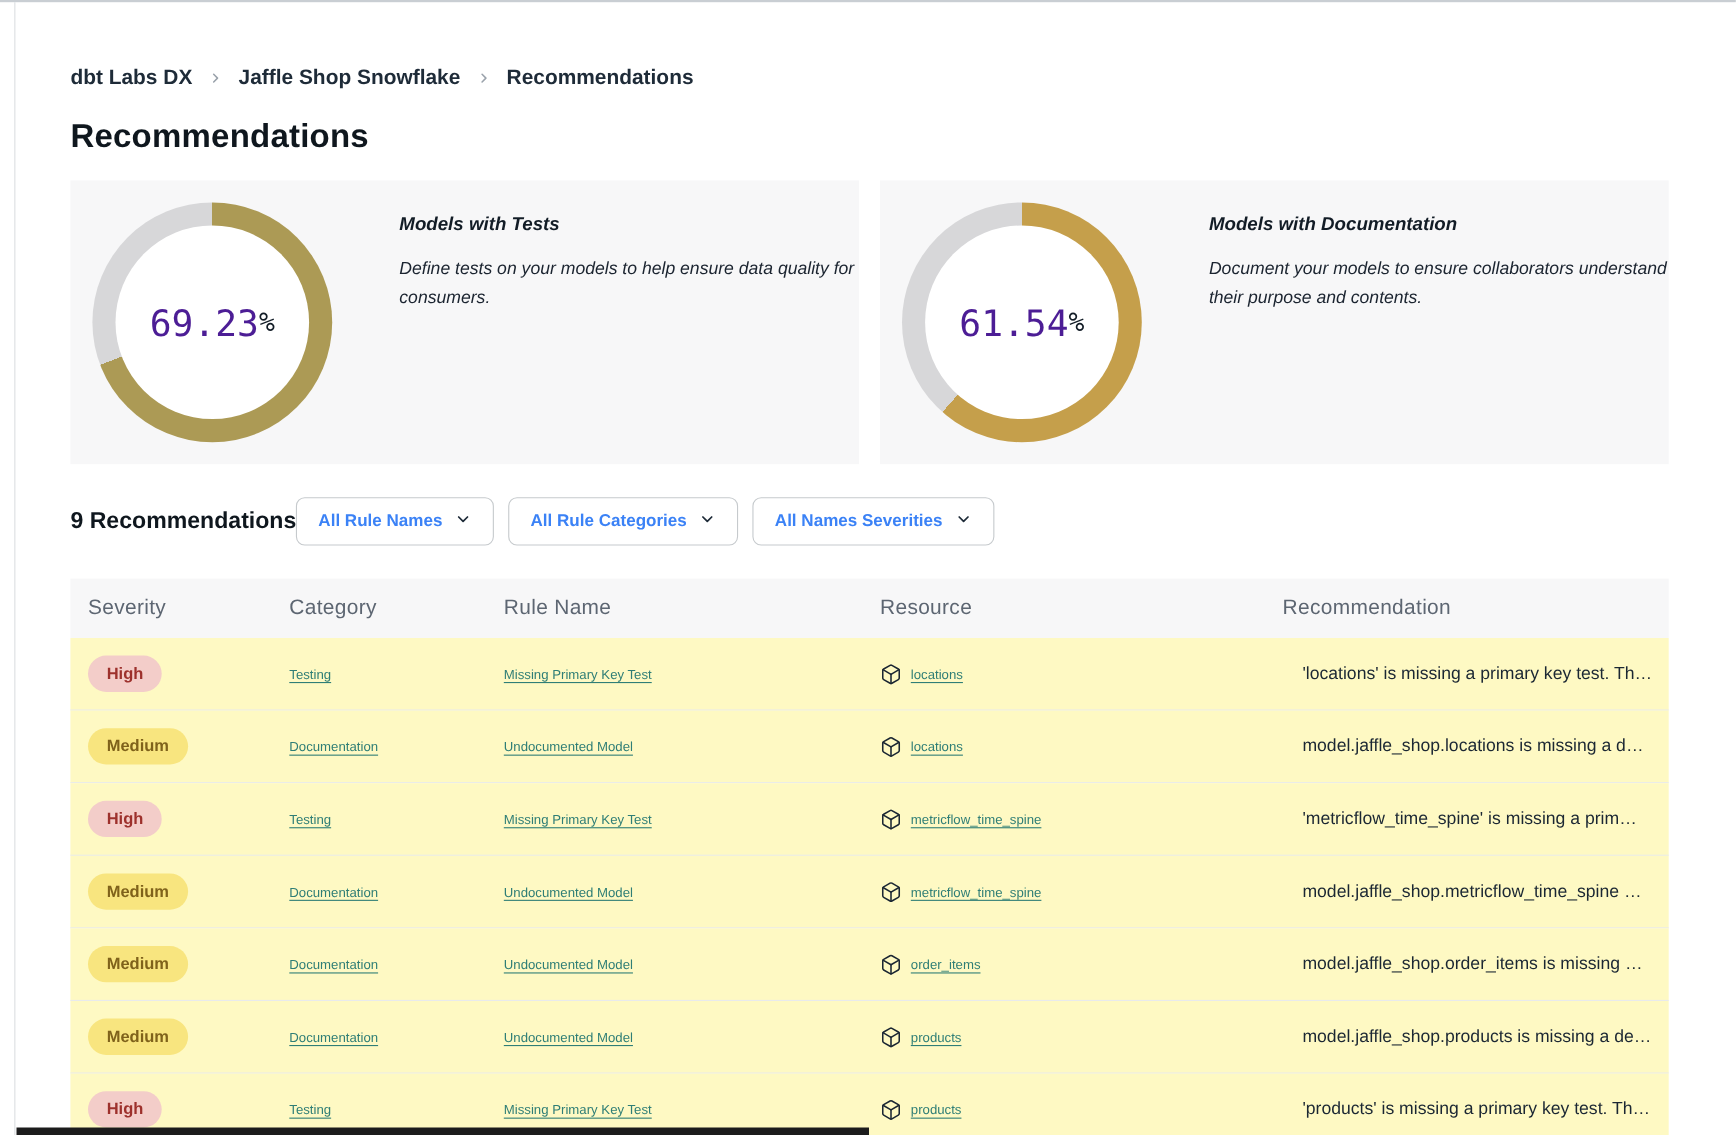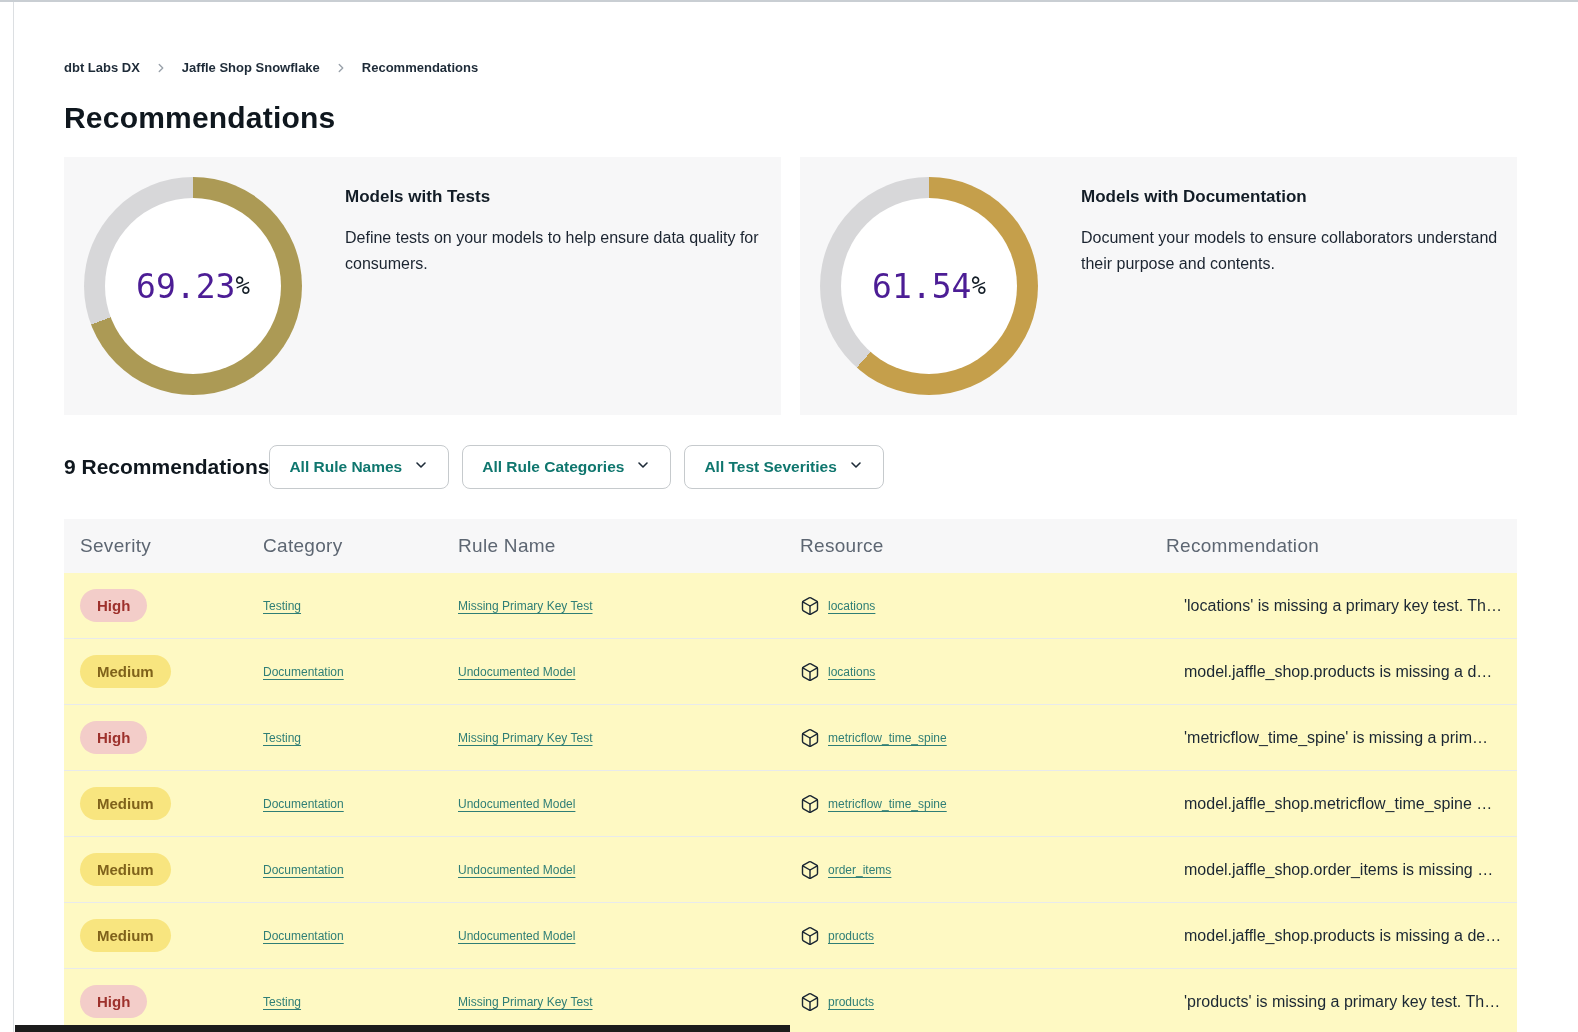--- a/index.html
+++ b/index.html
@@ -3,44 +3,44 @@
 <meta charset="utf-8">
 <style>
   * { margin:0; padding:0; box-sizing:border-box; }
   html,body { width:1578px; height:1032px; overflow:hidden; background:#fff;
     font-family:"Liberation Sans", sans-serif; color:#1b2733; }
   .top-border { position:absolute; top:0; left:0; width:100%; height:2px; background:#c9ced3; }
   .left-divider { position:absolute; top:2px; left:13px; bottom:0; width:1px; background:#dcdfe2; }
   .content { position:relative; padding:0 61px 0 64px; }
 
   
-  .breadcrumb { display:flex; align-items:center; gap:14px; margin-top:60px; font-size:13px; font-weight:700; color:#1e2b38; }
+  .breadcrumb { display:flex; align-items:center; gap:14px; margin-top:60px; font-size:19px; font-weight:700; color:#1e2b38; }
   .crumb { cursor:pointer; }
   .crumb-sep { color:#9aa2ab; display:flex; align-items:center; }
   .page-title { margin-top:26px; font-size:30px; font-weight:700; color:#0f171e; letter-spacing:.2px; }
 
   
   .cards { display:flex; gap:19px; margin-top:22px; }
   .card { width:717px; height:258px; background:#f7f7f8; display:flex; align-items:center; }
   .donut-wrap { width:218px; height:218px; margin-left:20px; flex:none; }
   .donut { width:218px; height:218px; border-radius:50%; position:relative; }
   .donut-hole { position:absolute; inset:21px; background:#fff; border-radius:50%;
     display:flex; align-items:center; justify-content:center; }
   .donut-num { font-family:"DejaVu Sans Mono", monospace; font-size:33px; font-weight:500; color:#4c1d95; }
   .donut-pct { font-family:"DejaVu Sans Mono", monospace; font-size:24px; font-weight:500; color:#121c26; }
-  .card-text { margin-left:43px; align-self:flex-start; padding-top:30px; max-width:460px; }
+  .card-text { margin-left:61px; align-self:flex-start; padding-top:30px; max-width:460px;font-style:italic; }
   .card-title { font-size:17px; font-weight:700; color:#121c26; }
   .card-desc { margin-top:18px; font-size:16px; line-height:1.62; color:#1b2430; }
 
   
   .list-header { display:flex; align-items:center; justify-content:flex-start; margin-top:30px; }
   .count-heading { font-size:21px; font-weight:700; color:#0f171e; }
   .filters { display:flex; gap:13px; }
   .filter-btn { display:flex; align-items:center; gap:11px; background:#fff; border:1px solid #c6cacd;
-    border-radius:8px; padding:0 19px; height:44px; font-size:15.5px; font-weight:600; color:#0f766e;
+    border-radius:8px; padding:0 19px; height:44px; font-size:15.5px; font-weight:600; color:#3b82f6;
     cursor:pointer; font-family:"Liberation Sans", sans-serif; }
   .filter-btn svg { flex:none; }
 
   
   .table { margin-top:30px; }
   .t-row { display:grid; grid-template-columns:183px 195px 342px 366px 1fr; align-items:center; padding-left:16px; }
   .t-head { background:#f7f7f8; height:54px; font-size:19px; color:#5d6672; letter-spacing:.3px; }
   .t-body .t-row { height:66px; border-bottom:1px solid #e8eaec; background:#fef9c3; }
   .pill { display:inline-block; padding:8px 17px; border-radius:999px; font-size:15px; font-weight:700; }
   .link { color:#2f7e76; text-decoration:underline; text-underline-offset:3px; font-size:12px; cursor:pointer; width:max-content; }
@@ -115,21 +115,21 @@
               <polyline points="6 9 12 15 18 9"></polyline>
             </svg></span>
       </button>
       <button class="filter-btn">
         <span>All Rule Categories</span>
         <span><svg width="16" height="16" viewBox="0 0 24 24" fill="none" stroke="#1e2b38" stroke-width="2.4" stroke-linecap="round" stroke-linejoin="round">
               <polyline points="6 9 12 15 18 9"></polyline>
             </svg></span>
       </button>
       <button class="filter-btn">
-        <span>All Test Severities</span>
+        <span>All Names Severities</span>
         <span><svg width="16" height="16" viewBox="0 0 24 24" fill="none" stroke="#1e2b38" stroke-width="2.4" stroke-linecap="round" stroke-linejoin="round">
               <polyline points="6 9 12 15 18 9"></polyline>
             </svg></span>
       </button>
     </div>
   </div>
 
   <div class="table">
     <div class="t-row t-head">
       <div>Severity</div>
@@ -171,21 +171,21 @@
     <div class="resource-cell">
       <span style="display:flex;">
         <svg width="20" height="20" viewBox="0 0 24 24" fill="none" stroke="#1b2733" stroke-width="1.7" stroke-linecap="round" stroke-linejoin="round">
                 <path d="M21 16V8a2 2 0 0 0-1-1.73l-7-4a2 2 0 0 0-2 0l-7 4A2 2 0 0 0 3 8v8a2 2 0 0 0 1 1.73l7 4a2 2 0 0 0 2 0l7-4A2 2 0 0 0 21 16z"></path>
                 <polyline points="3.27 6.96 12 12.01 20.73 6.96"></polyline>
                 <line x1="12" y1="22.08" x2="12" y2="12"></line>
               </svg>
       </span>
       <div class="link">locations</div>
     </div>
-    <div class="rec-text">model.jaffle_shop.products is missing a d…</div>
+    <div class="rec-text">model.jaffle_shop.locations is missing a d…</div>
   </div>
 
   <div class="t-row">
     <div><span class="pill" style="background: rgb(243, 205, 201); color: rgb(157, 49, 44);">High</span></div>
     <div>
             <div class="link">Testing</div>
           </div>
     <div>
             <div class="link">Missing Primary Key Test</div>
           </div>

